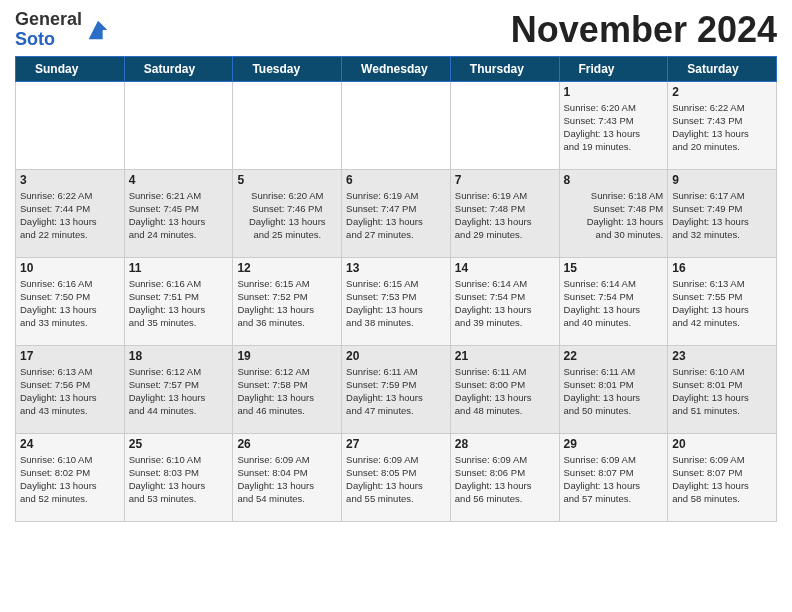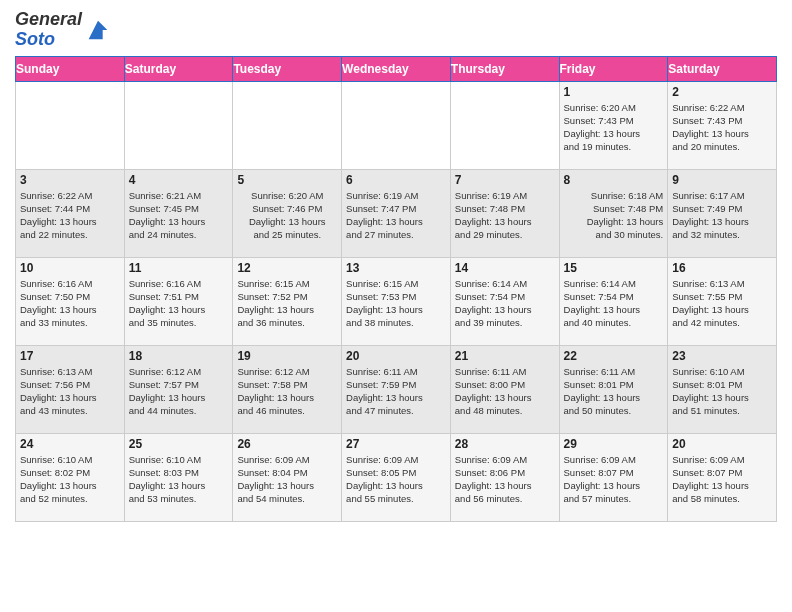--- a/index.html
+++ b/index.html
@@ -45,25 +45,25 @@
     .subtitle {
       font-size: 14px;
       color: #444;
     }
     table {
       width: 100%;
       border-collapse: collapse;
       table-layout: fixed;
     }
     thead tr th {
-      background-color: #ec4899;
+      background-color: #0c4a6e;
       color: #fff;
       font-size: 12px;
       font-weight: bold;
-      padding: 5px 0;
+      padding: 5px 19px;
       text-align: left;
       border: 1px solid #2a6ec7;
     }
     tbody tr td {
       border: 1px solid #ccc;
       vertical-align: top;
       padding: 3px 4px;
       font-size: 10px;
       color: #222;
       height: 88px;
@@ -89,33 +89,34 @@
     .empty-cell {
       background: #fff !important;
     }
   </style>
 </head>
 <body>
 
 <div class="header">
   <div class="logo">
     <div>
-      <div style="display:flex;align-items:center;font-style:italic;">
+      <div style="display:flex;align-items:center;">
         <div class="logo-text">
           <span class="logo-general">General</span><br>
           <span class="logo-blue">Soto</span>
         </div>
         <svg class="logo-icon" viewBox="0 0 30 30">
           <polygon points="5,25 15,5 25,15 20,15 20,25" fill="#2a6ec7"></polygon>
           <polygon points="15,5 25,15 20,10" fill="#1a4a9a"></polygon>
         </svg>
       </div>
     </div>
   </div>
   <div class="title-block">
+    <div class="month-title">November 2024</div>
   </div>
 </div>
 
 <table>
   <thead>
     <tr>
     <th>Sunday</th>
         <th>Saturday</th>
         <th>Tuesday</th>
         <th>Wednesday</th>

